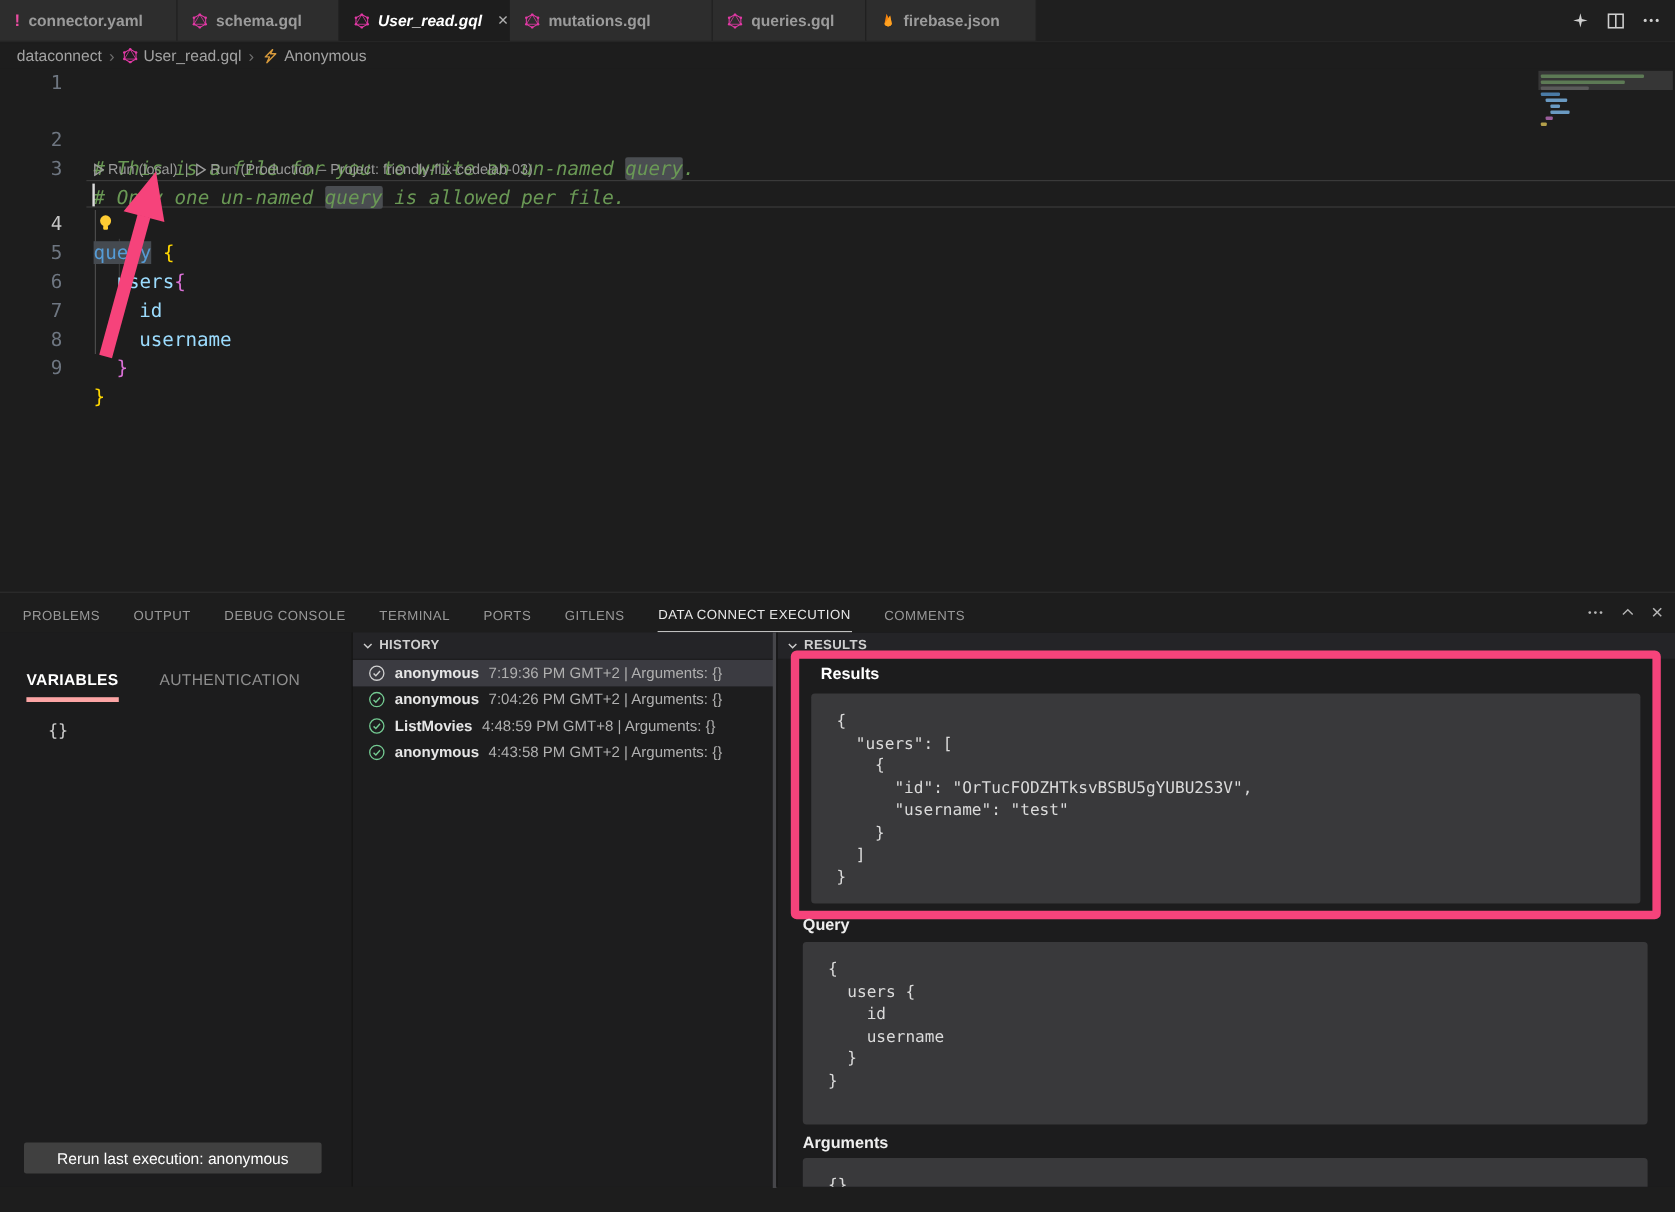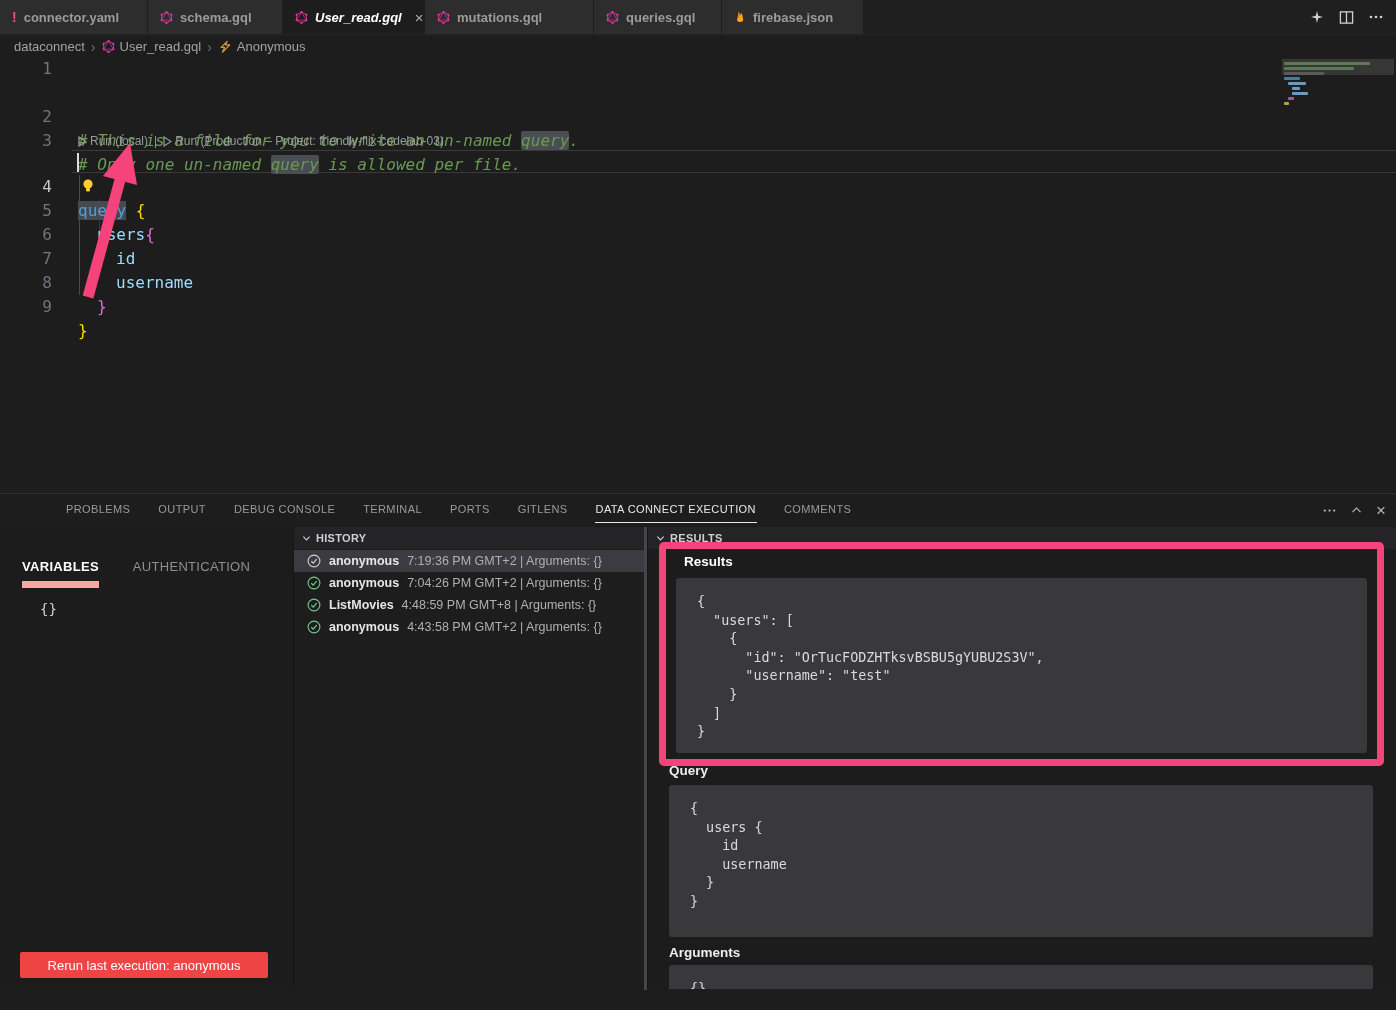--- a/index.html
+++ b/index.html
@@ -49,39 +49,39 @@
   .guide1 { position:absolute; left:79px; top:118px; width:1px; height:120px; background:#4a4a4a; }
   .guide2 { position:absolute; left:99px; top:142px; width:1px; height:48px; background:#383838; }
   .bulb { position:absolute; left:81px; top:121px; }
   .minimap { position:absolute; right:2px; top:2px; width:112px; height:58px; }
   .mm-slider { position:absolute; left:0; top:0; width:100%; height:16px; background:rgba(130,130,130,0.25); }
   .mm-bar { position:absolute; height:3px; border-radius:1px; }
   .arrow-svg { position:absolute; left:0; top:0; pointer-events:none; }
 
   
   .panel { position:absolute; left:0; top:493px; width:1396px; height:517px; background:#1d1d1d; border-top:1px solid #2e2e2e; }
-  .panel-tabs { position:relative; height:33px; display:flex; align-items:flex-start; gap:26px; padding-left:18px;margin-left:47px; }
+  .panel-tabs { position:relative; height:33px; display:flex; align-items:flex-end; gap:26px; padding-left:18px; }
   .ptab { font-size:11px; letter-spacing:0.4px; color:#9a9a9a; cursor:pointer; padding:9px 1px 7px; }
   .ptab.active { color:#e9e9e9; border-bottom:1px solid #e9e9e9; }
   .panel-actions { position:absolute; right:10px; top:0; height:33px; display:flex; align-items:center; gap:13px; color:#b6b6b6; }
   .panel-actions .pa-x { font-size:17px; line-height:1; }
   .panel-body { display:flex; height:462px; }
   .col { position:relative; height:100%; }
   .col-config { width:293px; background:#1c1c1d; }
   .col-history { width:354px; background:#1d1d1e; border-left:1px solid #151515; }
   .col-results { width:749px; background:#1c1c1d; border-left:1px solid #151515; overflow:hidden; }
   .sec-header { height:22px; display:flex; align-items:center; gap:5px; padding-left:8px; background:#242427;
     font-size:11px; font-weight:bold; color:#cfcfcf; letter-spacing:0.3px; }
 
   
   .cfg-tabs { position:absolute; left:22px; top:32px; display:flex; gap:34px; font-size:13px; letter-spacing:0.3px; }
   .cfg-tab { padding-bottom:7px; color:#8f8f8f; cursor:pointer; }
-  .cfg-tab.active { color:#ffffff; font-weight:600; border-bottom:7px solid #fca5a5; }
+  .cfg-tab.active { color:#ffffff; font-weight:600; border-bottom:4px solid #fca5a5; }
   .cfg-vars { position:absolute; left:40px; top:74px; font-family:"DejaVu Sans Mono", monospace; font-size:14px; color:#d0d0d0; }
-  .rerun-btn { position:absolute; left:20px; bottom:11px; width:248px; height:26px; background:#ef4444; color:#ffffff;
+  .rerun-btn { position:absolute; left:20px; bottom:11px; width:248px; height:26px; background:#404040; color:#ffffff;
     font-size:13px; border:none; border-radius:2px; display:flex; align-items:center; justify-content:center; cursor:pointer; }
 
   
   .hist-rows { position:absolute; left:0; top:23px; right:0; }
   .hrow { height:22px; display:flex; align-items:center; gap:8px; padding-left:13px; font-size:12.5px; cursor:pointer; white-space:nowrap; }
   .hrow.selected { background:#3b3b41; }
   .hname { font-weight:bold; color:#e6e6e6; }
   .hdetail { color:#b0b0b0; }
   .hist-scrollbar { position:absolute; right:0; top:0; bottom:-1px; width:3px; background:#46464a; }
 

